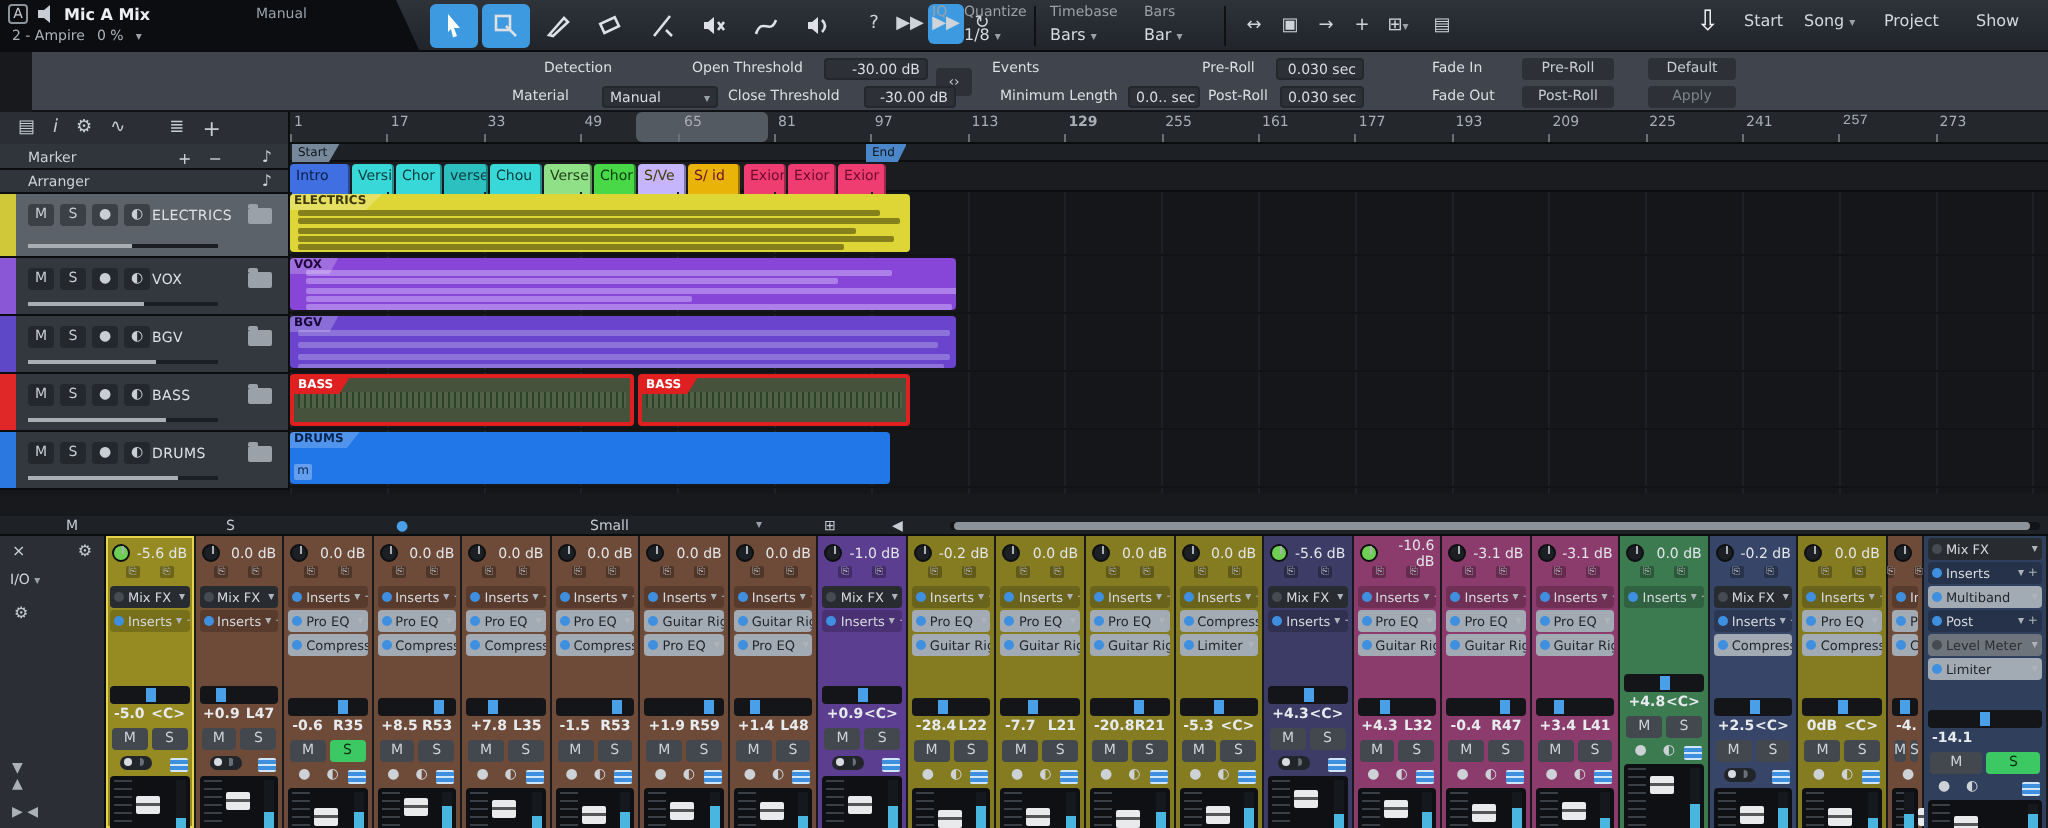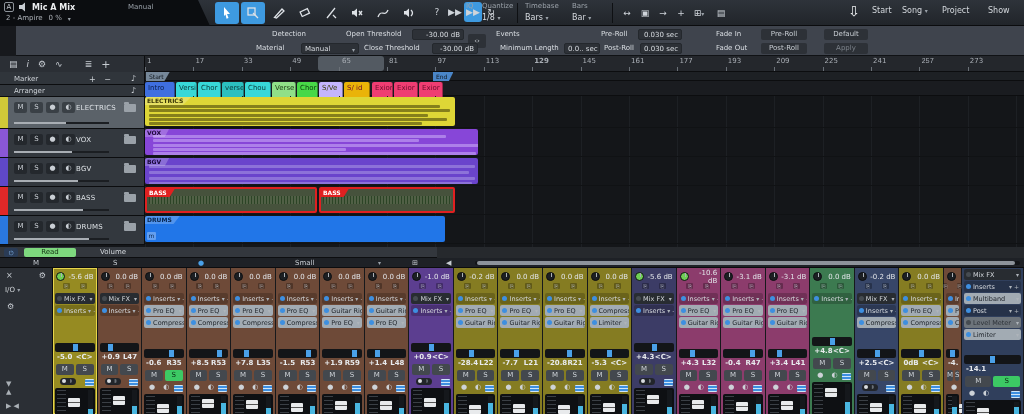--- a/index.html
+++ b/index.html
@@ -283,21 +283,21 @@
         <span class="tick" style="left: 197px;">65</span>
         <span class="tickmark" style="left: 193.6px;"></span>
         <span class="tick" style="left: 244px;">81</span>
         <span class="tickmark" style="left: 242px;"></span>
         <span class="tick" style="left: 292.4px;">97</span>
         <span class="tickmark" style="left: 290.4px;"></span>
         <span class="tick" style="left: 340.8px;">113</span>
         <span class="tickmark" style="left: 338.8px;"></span>
         <span class="tick" style="left: 389.2px; font-weight: bold;">129</span>
         <span class="tickmark" style="left: 387.2px;"></span>
-        <span class="tick" style="left: 437.6px;">145</span>
+        <span class="tick" style="left: 437.6px;">255</span>
         <span class="tickmark" style="left: 435.6px;"></span>
         <span class="tick" style="left: 486px;">161</span>
         <span class="tickmark" style="left: 484px;"></span>
         <span class="tick" style="left: 534.4px;">177</span>
         <span class="tickmark" style="left: 532.4px;"></span>
         <span class="tick" style="left: 582.8px;">193</span>
         <span class="tickmark" style="left: 580.8px;"></span>
         <span class="tick" style="left: 631.2px;">209</span>
         <span class="tickmark" style="left: 629.2px;"></span>
         <span class="tick" style="left: 679.6px;">225</span>
@@ -451,26 +451,20 @@
           </div>
           <span class="tname">DRUMS</span>
           <span class="folder"></span>
           <div class="tslider">
             <i style="width: 79%;"></i>
           </div>
         </div>
       </div>
   </div>
 
-  <div id="autorow">
-    <span class="dark"></span>
-    <span class="pwrbtn">⏻</span>
-    <span id="readbtn">Read</span>
-    <span id="autoparam">Volume</span>
-  </div>
 
   <div id="mixhdr">
     <span class="it" style="left:33px">M</span>
     <span class="it" style="left:113px">S</span>
     <span class="it" style="left:198px;color:#4aa0e8">●</span>
     <span class="it" style="left:295px"><span>Small</span></span>
     <span class="it carets" style="left:378px">▾</span>
     <span class="it" style="left:412px">⊞</span>
     <span class="it" style="left:446px">◀</span>
     <span id="scrollbar">

